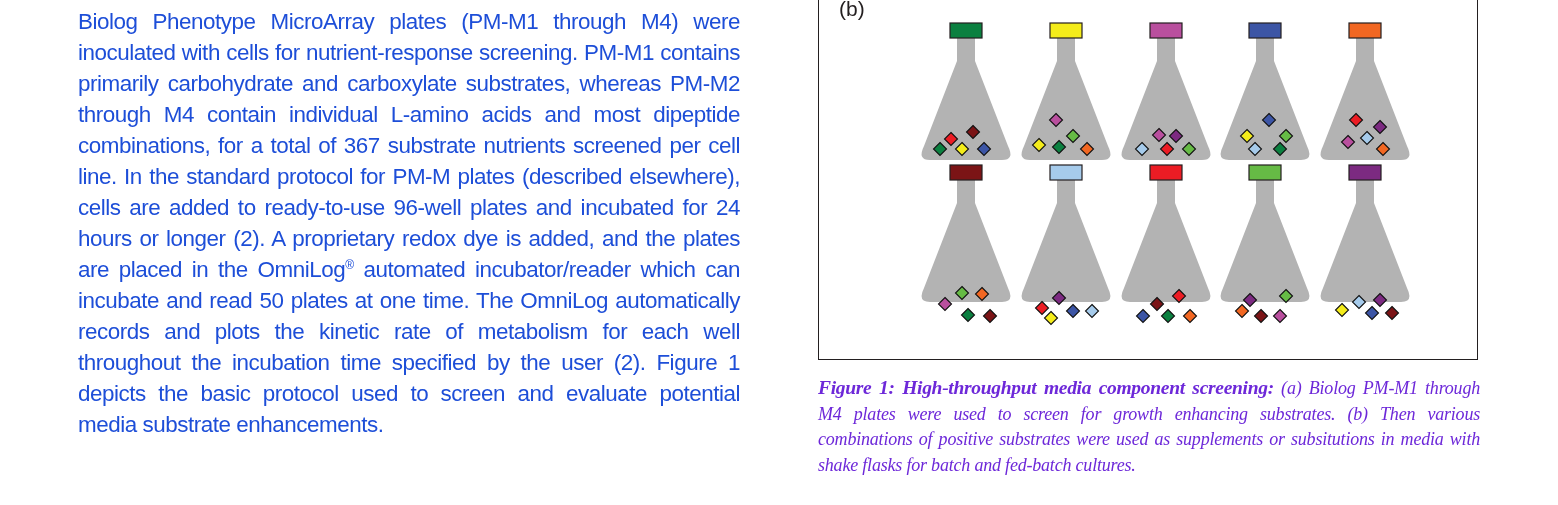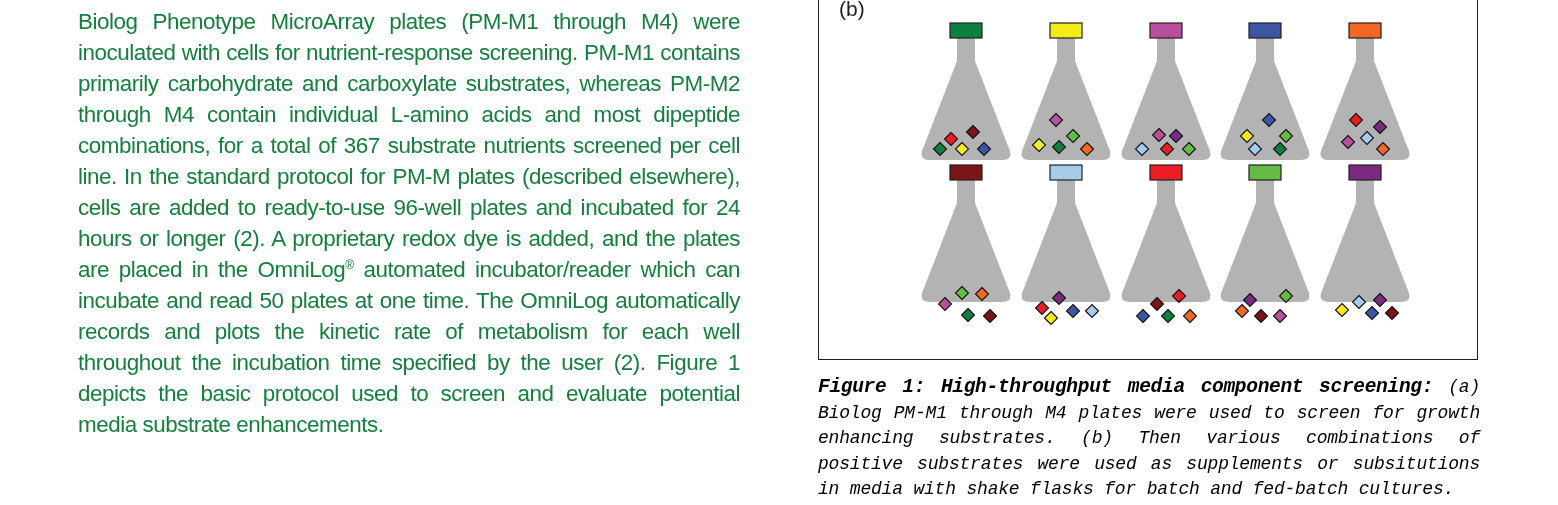--- a/index.html
+++ b/index.html
@@ -1,35 +1,35 @@
 <!DOCTYPE html>
 <html><head>
 <meta charset="utf-8">
 <style>
   html, body { margin: 0; padding: 0; background: #ffffff; }
   body { width: 1558px; height: 505px; position: relative; overflow: hidden; }
   .body-text {
     position: absolute; left: 78px; top: 6px; width: 662px;
     font-family: "Liberation Sans", sans-serif; font-size: 22.4px; line-height: 31px;
-    color: #15803d; text-align: justify; letter-spacing: -0.45px; word-spacing: 0px;
+    color: #1d4ed8; text-align: justify; letter-spacing: -0.45px; word-spacing: 0px;
   }
   .body-text sup { font-size: 12px; line-height: 0; }
   .figure-box {
     position: absolute; left: 818px; top: -2px; width: 660px; height: 362px;
     border: 1.5px solid #231f20; box-sizing: border-box; background: #fff;
   }
   .panel-label {
     position: absolute; left: 20px; top: -2px;
     font-family: "Liberation Sans", sans-serif; font-size: 21px; color: #231f20;
   }
   .flasks { position: absolute; left: 0; top: 0; }
   .caption {
     position: absolute; left: 818px; top: 375px; width: 662px;
-    font-family: Liberation Mono, monospace; font-size: 18px; line-height: 25.5px;
-    color: #000000; font-style: italic; text-align: justify; letter-spacing: -0.2px;
+    font-family: Liberation Serif, serif; font-size: 18px; line-height: 25.5px;
+    color: #6d28d9; font-style: italic; text-align: justify; letter-spacing: -0.2px;
   }
   .caption .cap-title { font-weight: bold; font-size: 19.5px; letter-spacing: -0.3px; }
 </style>
 </head>
 <body>
 
 <div class="body-text"><span>Biolog Phenotype MicroArray plates (PM-M1 through M4) were inoculated with cells for nutrient-response screening.  PM-M1 contains primarily carbohydrate and carboxylate substrates, whereas PM-M2 through M4 contain individual L-amino acids and most dipeptide combinations, for a total of 367 substrate nutrients screened per cell line.  In the standard protocol for PM-M plates (described elsewhere), cells are added to ready-to-use 96-well plates and incubated for 24 hours or longer (2).  A proprietary redox dye is added, and the plates are placed in the OmniLog</span><sup>®</sup><span> automated incubator/reader which can incubate and read 50 plates at one time.  The OmniLog automatically records and plots the kinetic rate of metabolism for each well throughout the incubation time specified by the user (2).  Figure 1 depicts the basic protocol used to screen and evaluate potential media substrate enhancements.</span></div>
 
 <div class="figure-box">
   <div class="panel-label">(b)</div>

